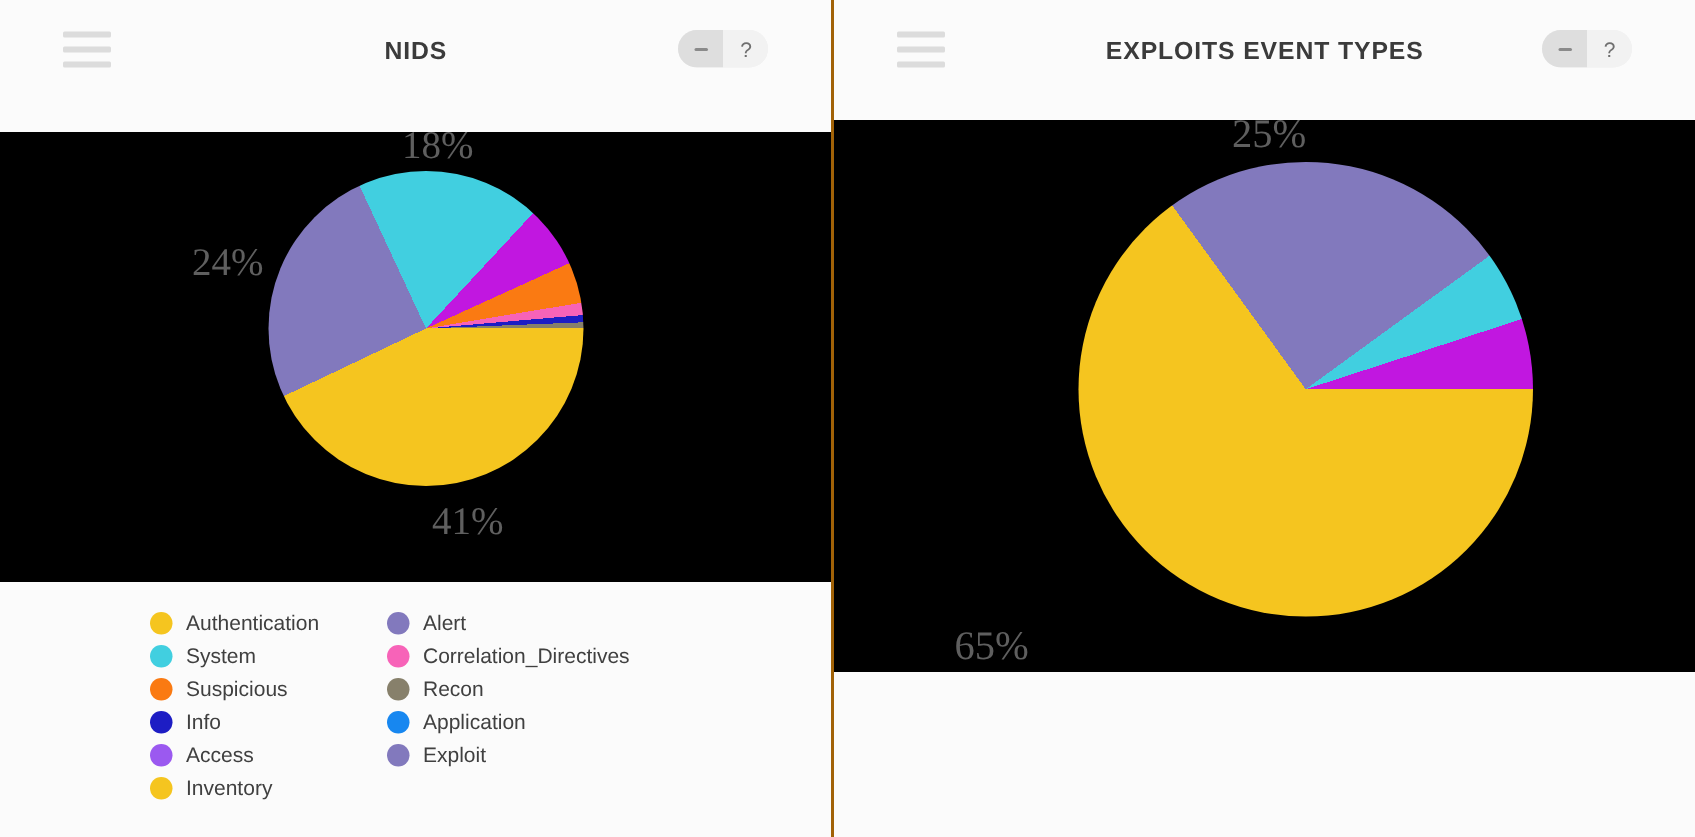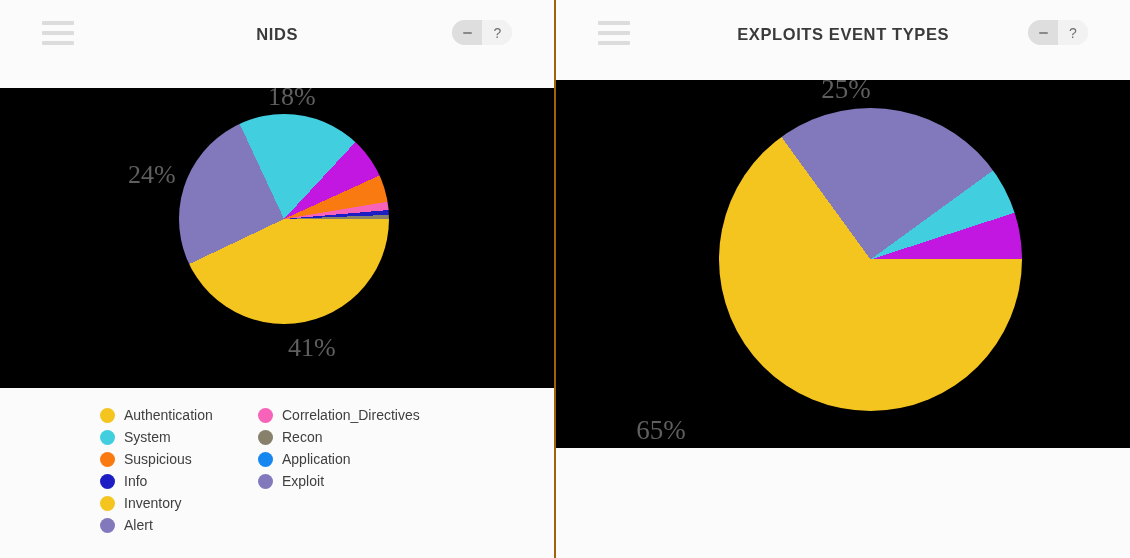--- a/index.html
+++ b/index.html
@@ -214,20 +214,24 @@
         </div>
         <div class="legend-item">
           <span class="legend-dot" style="background: rgb(250, 122, 18);"></span>
           <span class="legend-label">Suspicious</span>
         </div>
         <div class="legend-item">
           <span class="legend-dot" style="background: rgb(29, 29, 196);"></span>
           <span class="legend-label">Info</span>
         </div>
         <div class="legend-item">
+          <span class="legend-dot" style="background: rgb(155, 89, 240);"></span>
+          <span class="legend-label">Access</span>
+        </div>
+        <div class="legend-item">
           <span class="legend-dot" style="background: rgb(245, 197, 31);"></span>
           <span class="legend-label">Inventory</span>
         </div>
         <div class="legend-item">
           <span class="legend-dot" style="background: rgb(130, 121, 189);"></span>
           <span class="legend-label">Alert</span>
         </div>
         <div class="legend-item">
           <span class="legend-dot" style="background: rgb(247, 99, 184);"></span>
           <span class="legend-label">Correlation_Directives</span>

